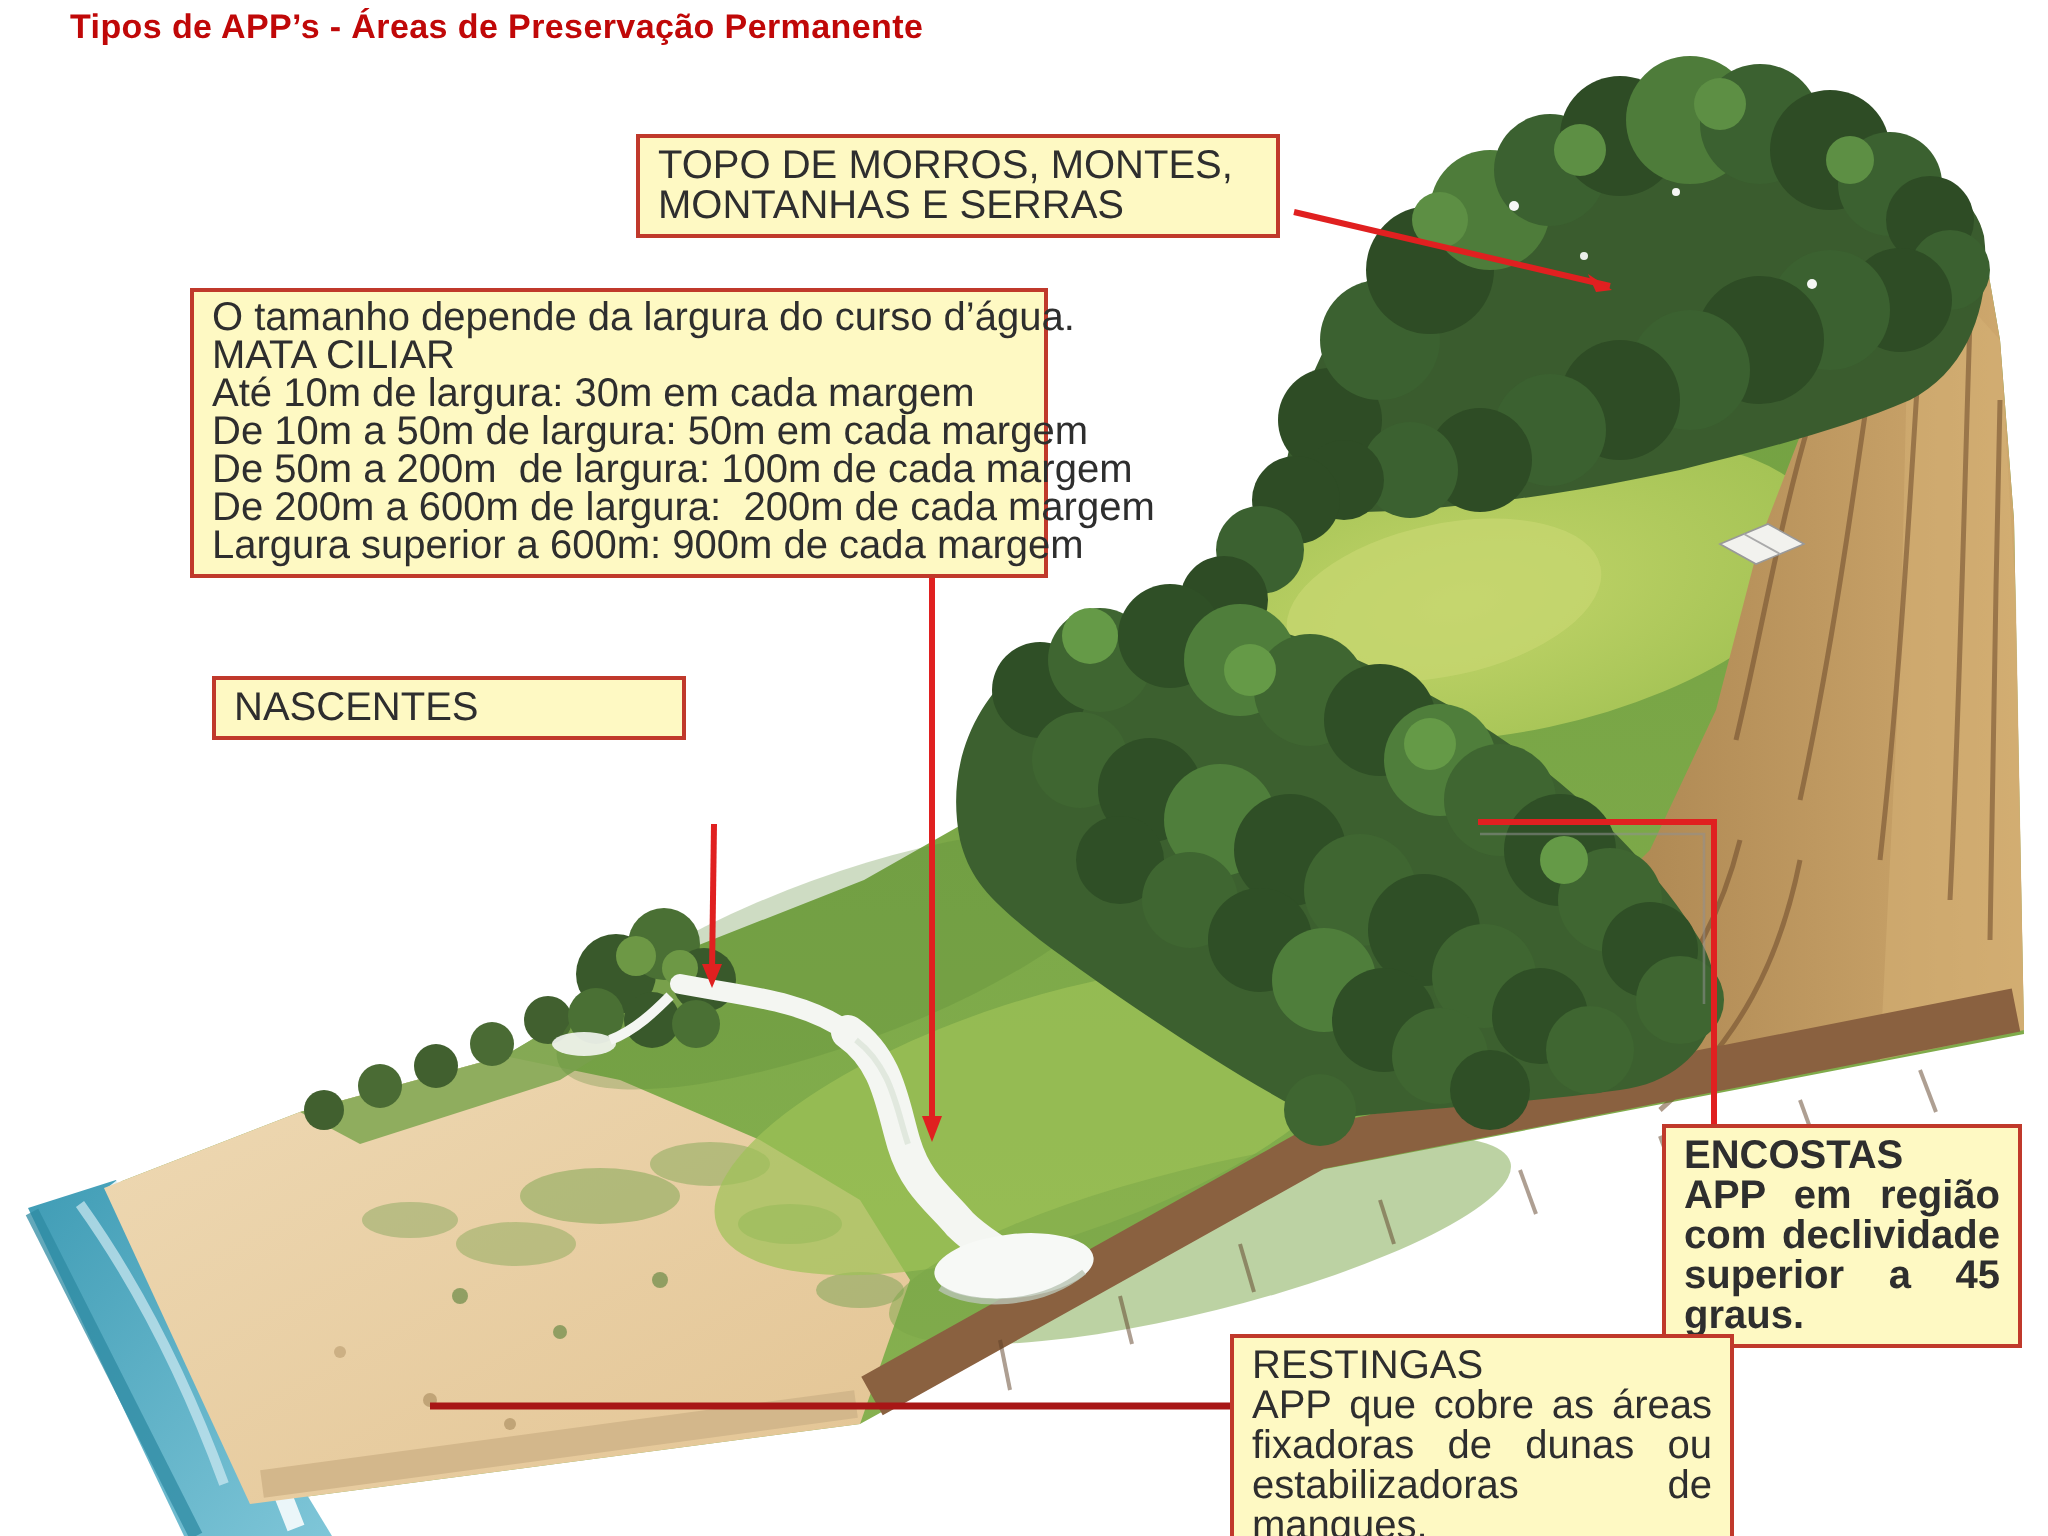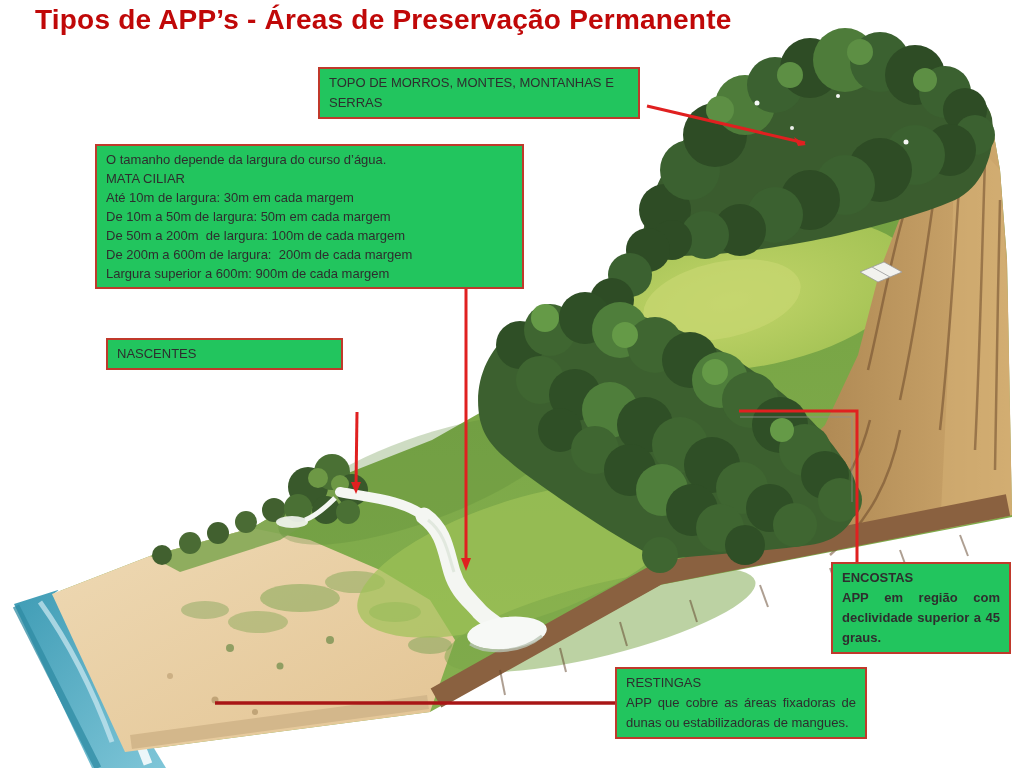--- a/index.html
+++ b/index.html
@@ -2,27 +2,27 @@
 <html><head>
 <meta charset="utf-8">
 <style>
   html,body{margin:0;padding:0;background:#fff;}
   #stage{
     position:relative;width:1024px;height:768px;background:#ffffff;overflow:hidden;
     font-family:"Liberation Sans","DejaVu Sans",sans-serif;
   }
   #page-title{
     position:absolute;left:35px;top:4px;margin:0;
-    font-size:28px;font-weight:bold;color:#c00808;letter-spacing:.2px;
+    font-size:17px;font-weight:bold;color:#c00808;letter-spacing:.2px;
     white-space:nowrap;
   }
   #landscape{position:absolute;left:0;top:0;width:1024px;height:768px;}
   .callout{
-    position:absolute;background:#22c55e;border:2px solid #c0392b;
-    color:#2e2e2e;font-size:13px;line-height:20px;padding:4px 9px;z-index:5;
+    position:absolute;background:#fef9c3;border:2px solid #c0392b;
+    color:#2e2e2e;font-size:20px;line-height:20px;padding:4px 9px;z-index:5;
     box-sizing:content-box;
   }
   .callout .ln{white-space:pre;}
   .callout .body{text-align:justify;}
   #callout-topo{left:318px;top:67px;width:300px;}
   #callout-mata{left:95px;top:144px;width:407px;line-height:19px;}
   #callout-nascentes{left:106px;top:338px;width:215px;}
   #callout-encostas{left:831px;top:562px;width:158px;font-weight:bold;}
   #callout-restingas{left:615px;top:667px;width:230px;}
 </style>

